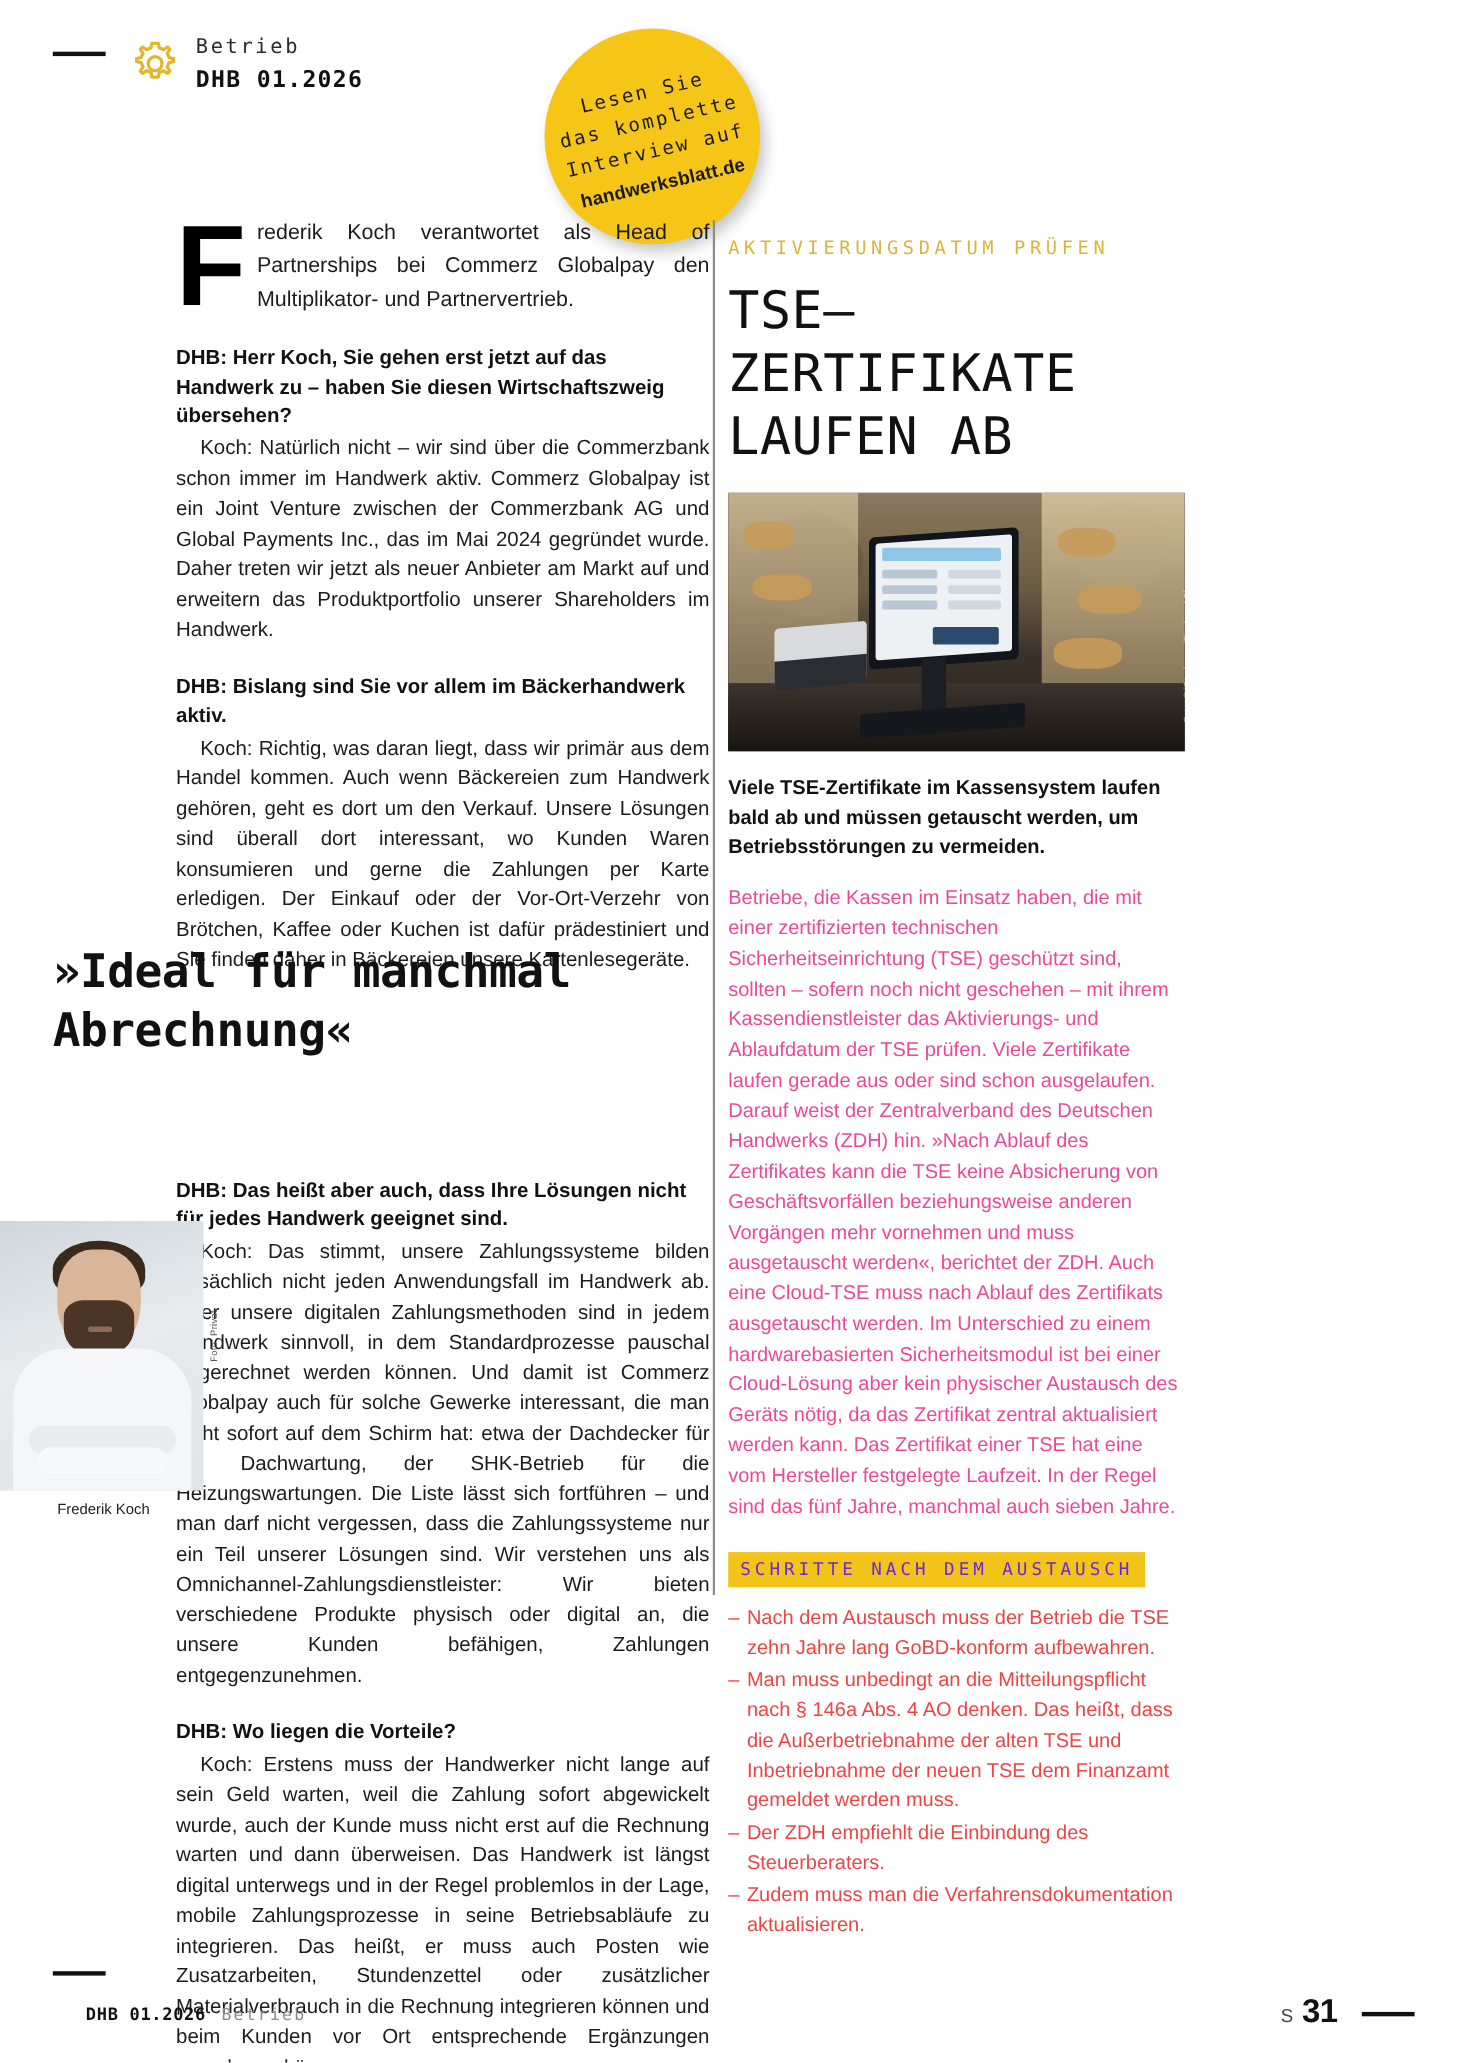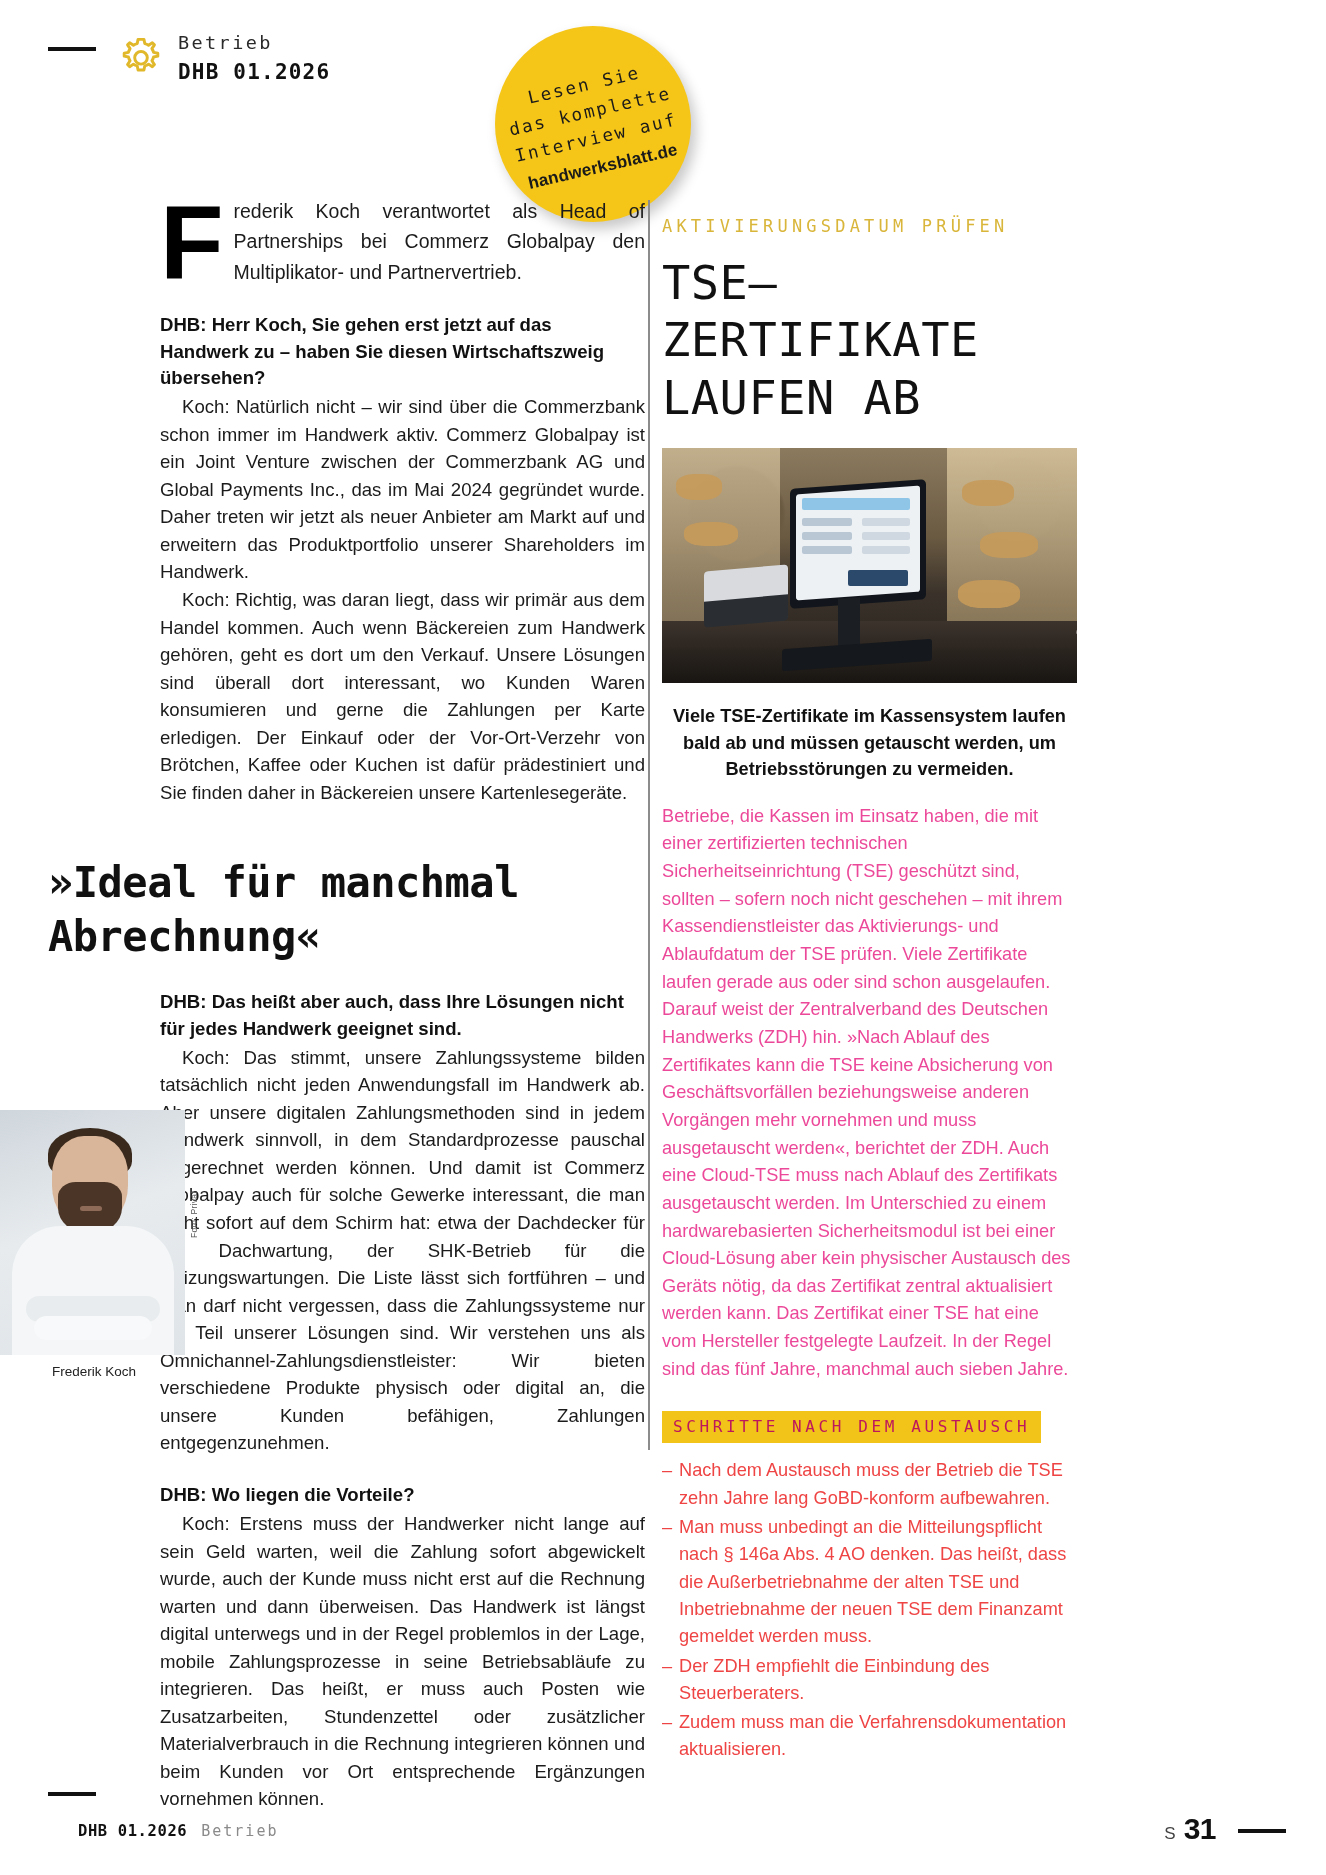--- a/index.html
+++ b/index.html
@@ -106,25 +106,25 @@
   .photo .srow{position:absolute;background:#9fb7cf;border-radius:2px;}
   .photo .stand{position:absolute;left:176px;top:150px;width:22px;height:58px;background:#1b1f24;transform:skewY(-4deg);}
   .photo .base{position:absolute;left:120px;top:196px;width:150px;height:22px;background:#15181c;border-radius:3px;transform:skewY(-4deg);}
   .photo .pinpad{position:absolute;left:42px;top:120px;width:84px;height:54px;background:#d8dade;border-radius:4px;transform:skewY(-5deg);}
   .photo .pinpad2{position:absolute;left:42px;top:150px;width:84px;height:26px;background:#2a2e33;border-radius:0 0 4px 4px;transform:skewY(-5deg);}
   .photo .vcred{
     position:absolute;right:2px;top:74px;transform:rotate(-90deg);transform-origin:right top;
     font-size:8px;letter-spacing:.2px;color:#e9e9e9;white-space:nowrap;
   }
 
-  .lead{font-weight:700;font-size:18.2px;line-height:1.46;margin:20px 0 0 0;color:#111;text-align:center;}
+  .lead{font-weight:700;font-size:18.2px;line-height:1.46;margin:20px 0 0 0;color:#111;}
   .rbody{font-size:18.2px;line-height:1.52;margin:20px 0 0 0;color:#ec4899;}
 
   .hl{
-    display:inline-block;background:#F2C318;color:#be185d;
+    display:inline-block;background:#F2C318;color:#6d28d9;
     font-family:"DejaVu Sans Mono", monospace;font-size:16px;letter-spacing:3.6px;
     padding:6px 11px 7px 11px;margin:28px 0 0 0;white-space:nowrap;
   }
   .bullets{margin:14px 0 0 0;padding:0;list-style:none;}
   .bullets li{font-size:18.2px;line-height:1.5;color:#ef4444;margin-bottom:2px;padding-left:17px;position:relative;}
   .bullets li:before{content:"–";position:absolute;left:0;top:0;}
 
   
   .ftr-rule{position:absolute;left:48px;top:1792px;width:48px;height:4px;background:#111;}
   .ftr{position:absolute;left:78px;top:1822px;display:flex;align-items:baseline;gap:14px;}
@@ -165,20 +165,21 @@
 
   <div class="colL">
     <div class="intro">
       <span class="dropcap">F</span>
       <p>rederik Koch verantwortet als Head of Partnerships bei Commerz Globalpay den Multiplikator- und Partnervertrieb.</p>
     </div>
 
     <div class="q">DHB: Herr Koch, Sie gehen erst jetzt auf das Handwerk zu – haben Sie diesen Wirtschaftszweig übersehen?</div>
     <div class="a">Koch: Natürlich nicht – wir sind über die Commerzbank schon immer im Handwerk aktiv. Commerz Globalpay ist ein Joint Venture zwischen der Commerzbank AG und Global Payments Inc., das im Mai 2024 gegründet wurde. Daher treten wir jetzt als neuer Anbieter am Markt auf und erweitern das Produktportfolio unserer Shareholders im Handwerk.</div>
 
+    <div class="q">DHB: Bislang sind Sie vor allem im Bäckerhandwerk aktiv.</div>
     <div class="a">Koch: Richtig, was daran liegt, dass wir primär aus dem Handel kommen. Auch wenn Bäckereien zum Handwerk gehören, geht es dort um den Verkauf. Unsere Lösungen sind überall dort interessant, wo Kunden Waren konsumieren und gerne die Zahlungen per Karte erledigen. Der Einkauf oder der Vor-Ort-Verzehr von Brötchen, Kaffee oder Kuchen ist dafür prädestiniert und Sie finden daher in Bäckereien unsere Kartenlesegeräte.</div>
 
     <div style="height:158px"></div>
 
     <div class="q">DHB: Das heißt aber auch, dass Ihre Lösungen nicht für jedes Handwerk geeignet sind.</div>
     <div class="a">Koch: Das stimmt, unsere Zahlungssysteme bilden tatsächlich nicht jeden Anwendungsfall im Handwerk ab. Aber unsere digitalen Zahlungsmethoden sind in jedem Handwerk sinnvoll, in dem Standardprozesse pauschal abgerechnet werden können. Und damit ist Commerz Globalpay auch für solche Gewerke interessant, die man nicht sofort auf dem Schirm hat: etwa der Dachdecker für die Dachwartung, der SHK-Betrieb für die Heizungswartungen. Die Liste lässt sich fortführen – und man darf nicht vergessen, dass die Zahlungssysteme nur ein Teil unserer Lösungen sind. Wir verstehen uns als Omnichannel-Zahlungsdienstleister: Wir bieten verschiedene Produkte physisch oder digital an, die unsere Kunden befähigen, Zahlungen entgegenzunehmen.</div>
 
     <div class="q">DHB: Wo liegen die Vorteile?</div>
     <div class="a">Koch: Erstens muss der Handwerker nicht lange auf sein Geld warten, weil die Zahlung sofort abgewickelt wurde, auch der Kunde muss nicht erst auf die Rechnung warten und dann überweisen. Das Handwerk ist längst digital unterwegs und in der Regel problemlos in der Lage, mobile Zahlungsprozesse in seine Betriebsabläufe zu integrieren. Das heißt, er muss auch Posten wie Zusatzarbeiten, Stundenzettel oder zusätzlicher Materialverbrauch in die Rechnung integrieren können und beim Kunden vor Ort entsprechende Ergänzungen vornehmen können.</div>
 

